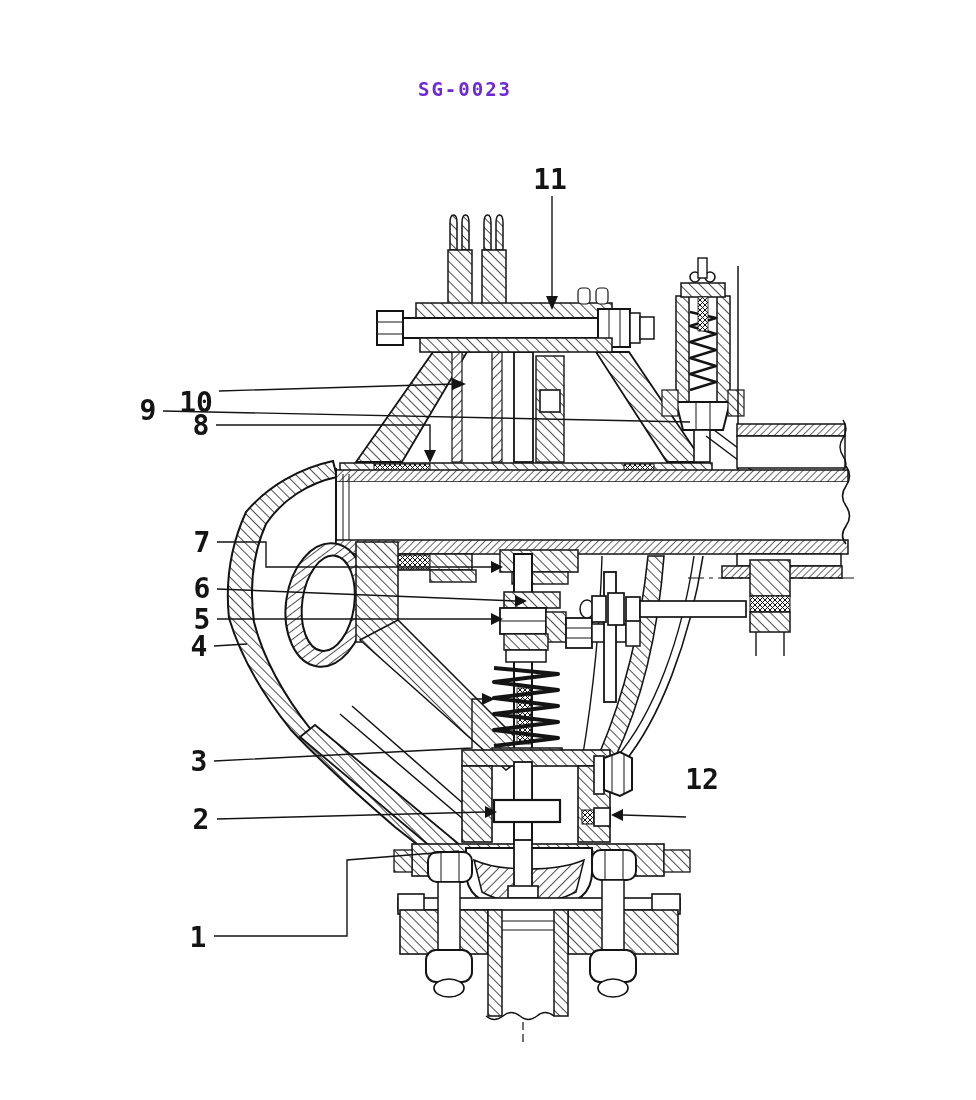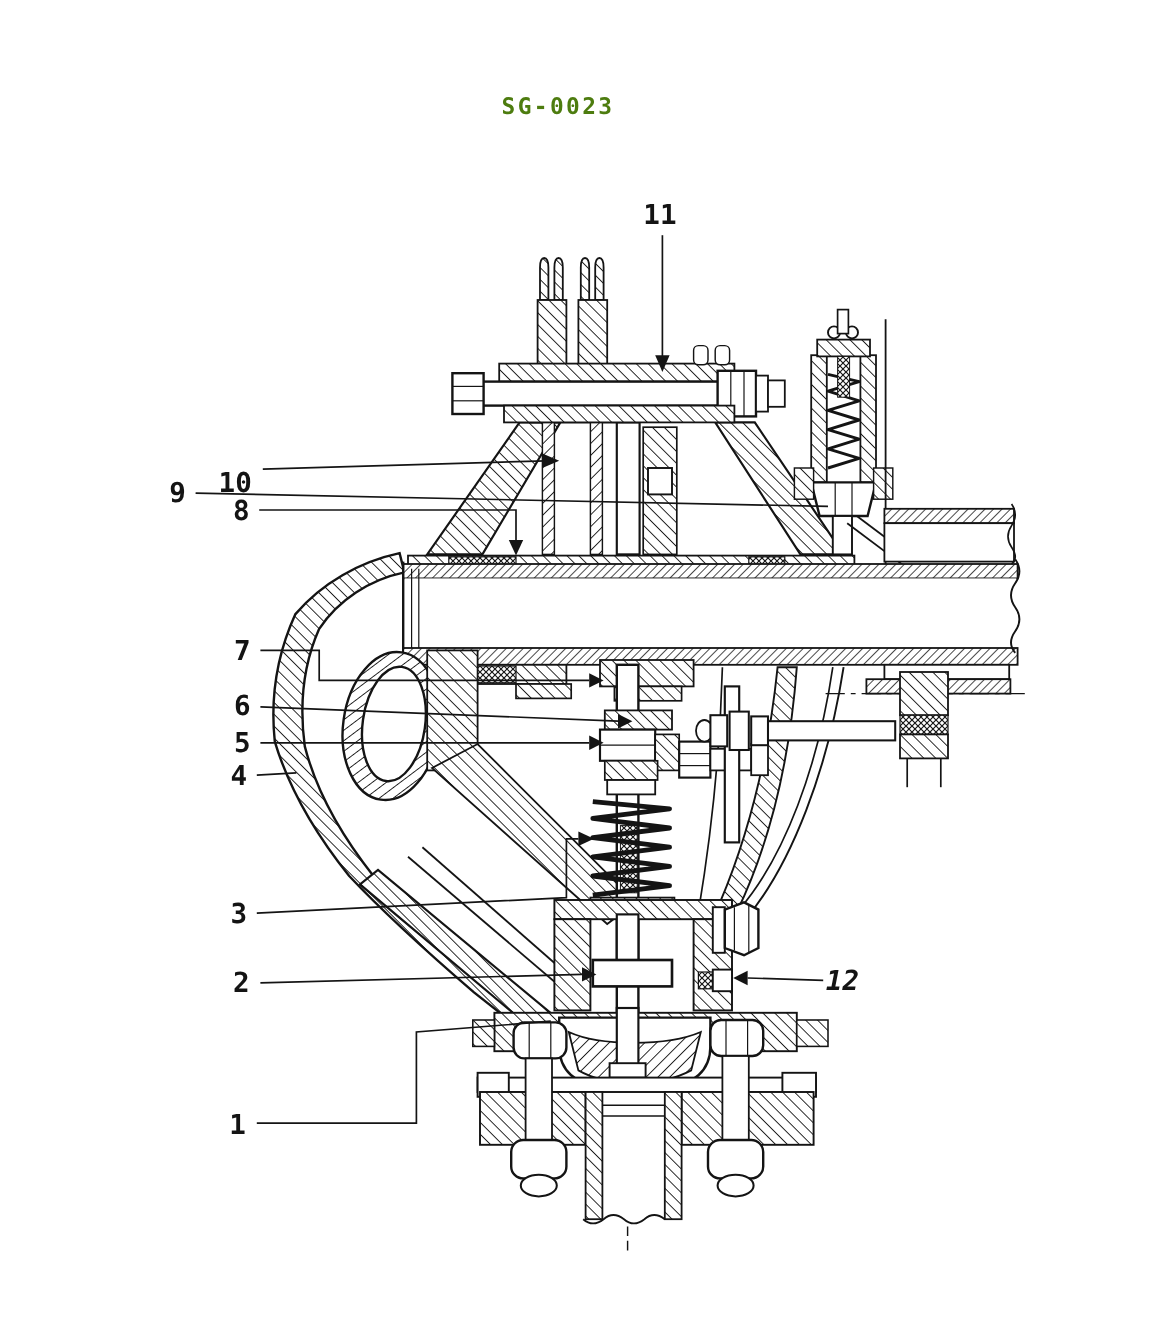--- a/index.html
+++ b/index.html
@@ -2,25 +2,25 @@
 <html><head>
 <meta charset="utf-8">
 <style>
   html,body { margin:0; padding:0; background:#ffffff; }
   .page {
     position:relative; width:976px; height:1100px; background:#ffffff;
     font-family:"DejaVu Sans Mono","Liberation Mono",monospace; overflow:hidden;
   }
   .drawing-code {
     position:absolute; left:360px; top:78px; width:210px; text-align:center;
-    font-size:19px; font-weight:600; letter-spacing:2px; color:#4d7c0f;
+    font-size:19px; font-weight:600; letter-spacing:2px; color:#6d28d9;
   }
   .callout {
     position:absolute; width:40px; height:32px; text-align:center; line-height:32px;
-    font-size:23px; font-weight:700; color:#141414; user-select:none;
+    font-size:28px; font-weight:700; color:#141414; user-select:none;
   }
   svg.diagram { position:absolute; left:0; top:0; }
   .h{fill:url(#h1);stroke:#141414}
   .g{fill:url(#h2);stroke:#141414}
   .t{fill:url(#h3);stroke:#141414}
   .p{fill:url(#pk);stroke:#141414}
   .w{fill:#ffffff;stroke:#141414}
   .n{fill:none;stroke:#141414}
   .b{fill:#141414;stroke:none}
 </style>
@@ -277,15 +277,15 @@
   <div class="callout" style="left:181px; top:804px;">2</div>
   <div class="callout" style="left:179px; top:746px;">3</div>
   <div class="callout" style="left:179px; top:631px;">4</div>
   <div class="callout" style="left:182px; top:604px;">5</div>
   <div class="callout" style="left:182px; top:573px;">6</div>
   <div class="callout" style="left:182px; top:527px;">7</div>
   <div class="callout" style="left:181px; top:410px;">8</div>
   <div class="callout" style="left:128px; top:395px;">9</div>
   <div class="callout" style="left:176px; top:387px;">10</div>
   <div class="callout" style="left:530px; top:164px;">11</div>
-  <div class="callout" style="left:682px; top:802px;font-style:italic;">12</div>
+  <div class="callout" style="left:682px; top:764px;">12</div>
 
 </div>
 
 </body></html>

